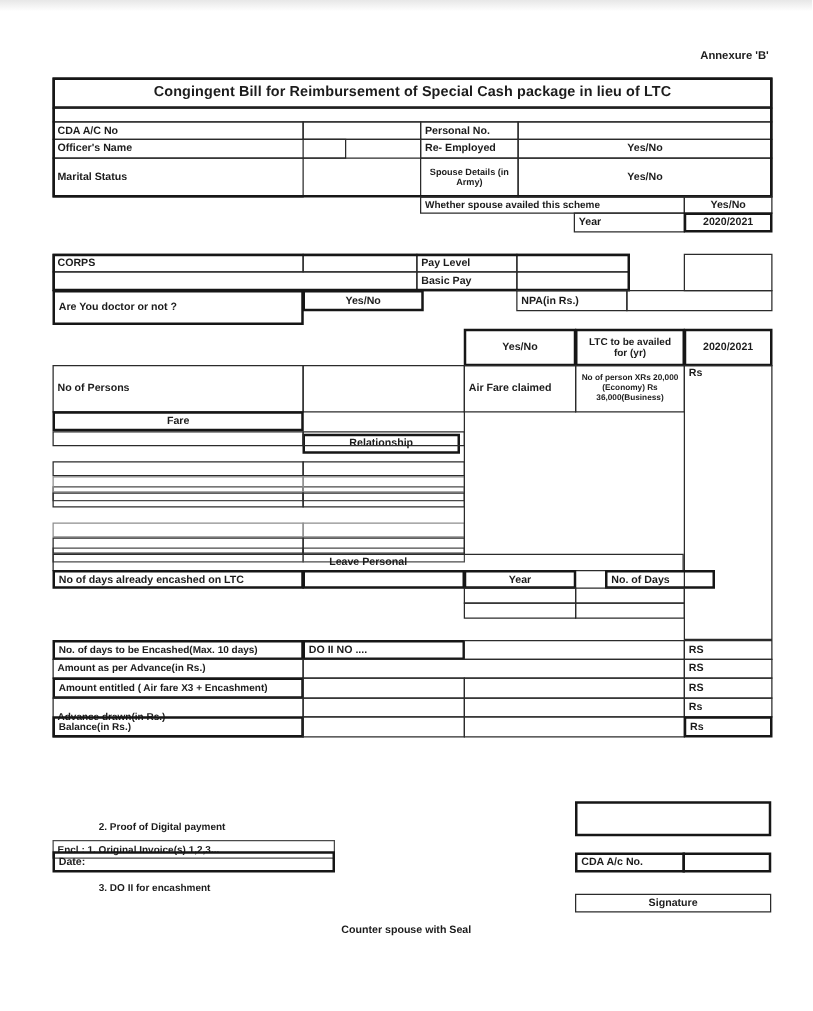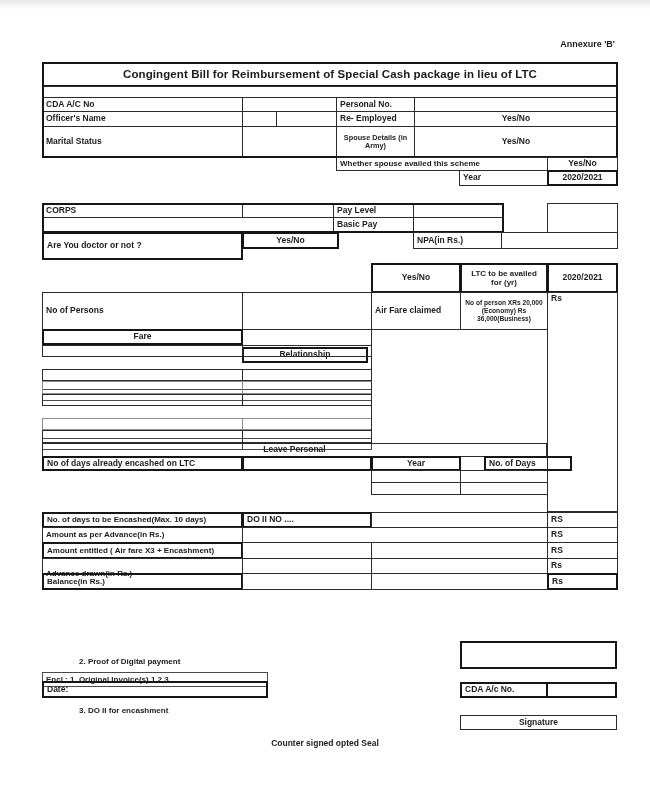--- a/index.html
+++ b/index.html
@@ -141,14 +141,14 @@
   <div class="c thin" style="left:42px;top:640px;width:226px;height:15px;font-size:8px;">Encl : 1. Original Invoice(s) 1,2,3...</div>
   <div class="c nob" style="left:76px;top:656px;width:200px;height:12px;font-size:8px;">2. Proof of Digital payment</div>
   <div class="c nob" style="left:76px;top:669px;width:200px;height:12px;font-size:8px;margin-top:36px;">3. DO II for encashment</div>
   <div class="c thick" style="left:42px;top:681px;width:226px;height:17px;">Date:</div>
 
   <div class="c thick" style="left:460px;top:641px;width:157px;height:28px;"></div>
   <div class="c ctr" style="left:460px;top:668px;width:157px;height:15px;margin-top:47px;">Signature</div>
   <div class="c thick" style="left:460px;top:682px;width:88px;height:16px;">CDA A/c No.</div>
   <div class="c thick" style="left:546px;top:682px;width:71px;height:16px;"></div>
 
-  <div class="c ctr nob" style="left:0px;top:737px;width:650px;height:14px;">Counter signed opted Seal</div>
+  <div class="c ctr nob" style="left:0px;top:737px;width:650px;height:14px;">Counter spouse with Seal</div>
 </div>
 
 </body></html>

